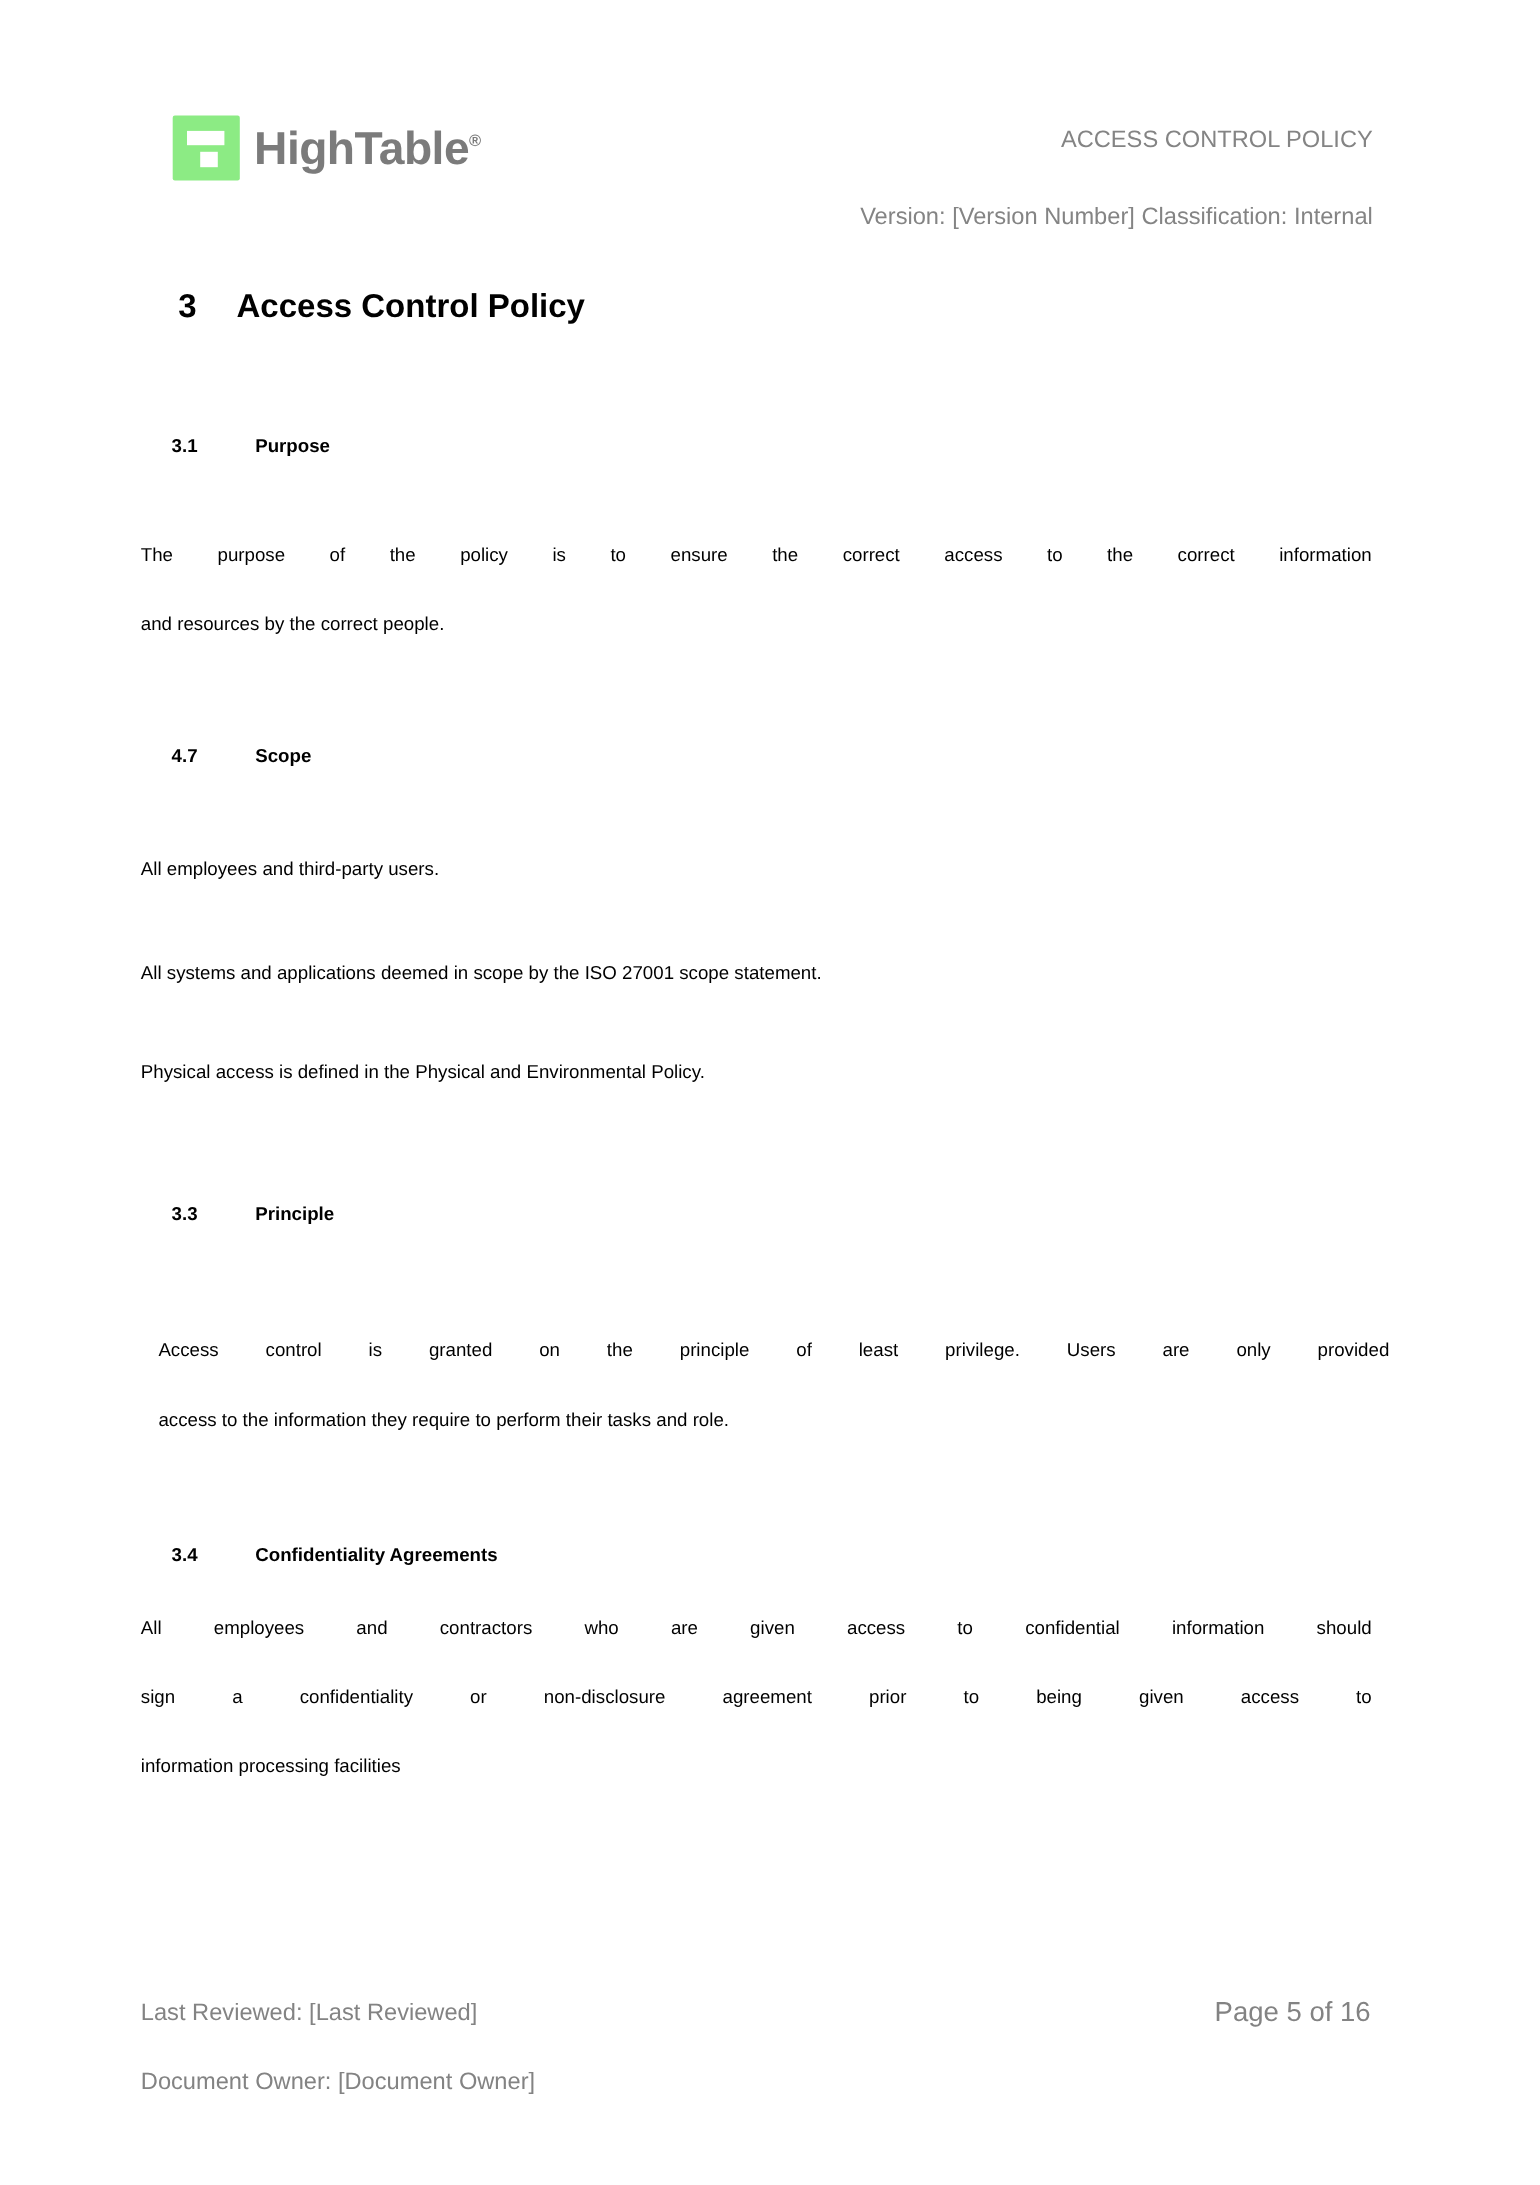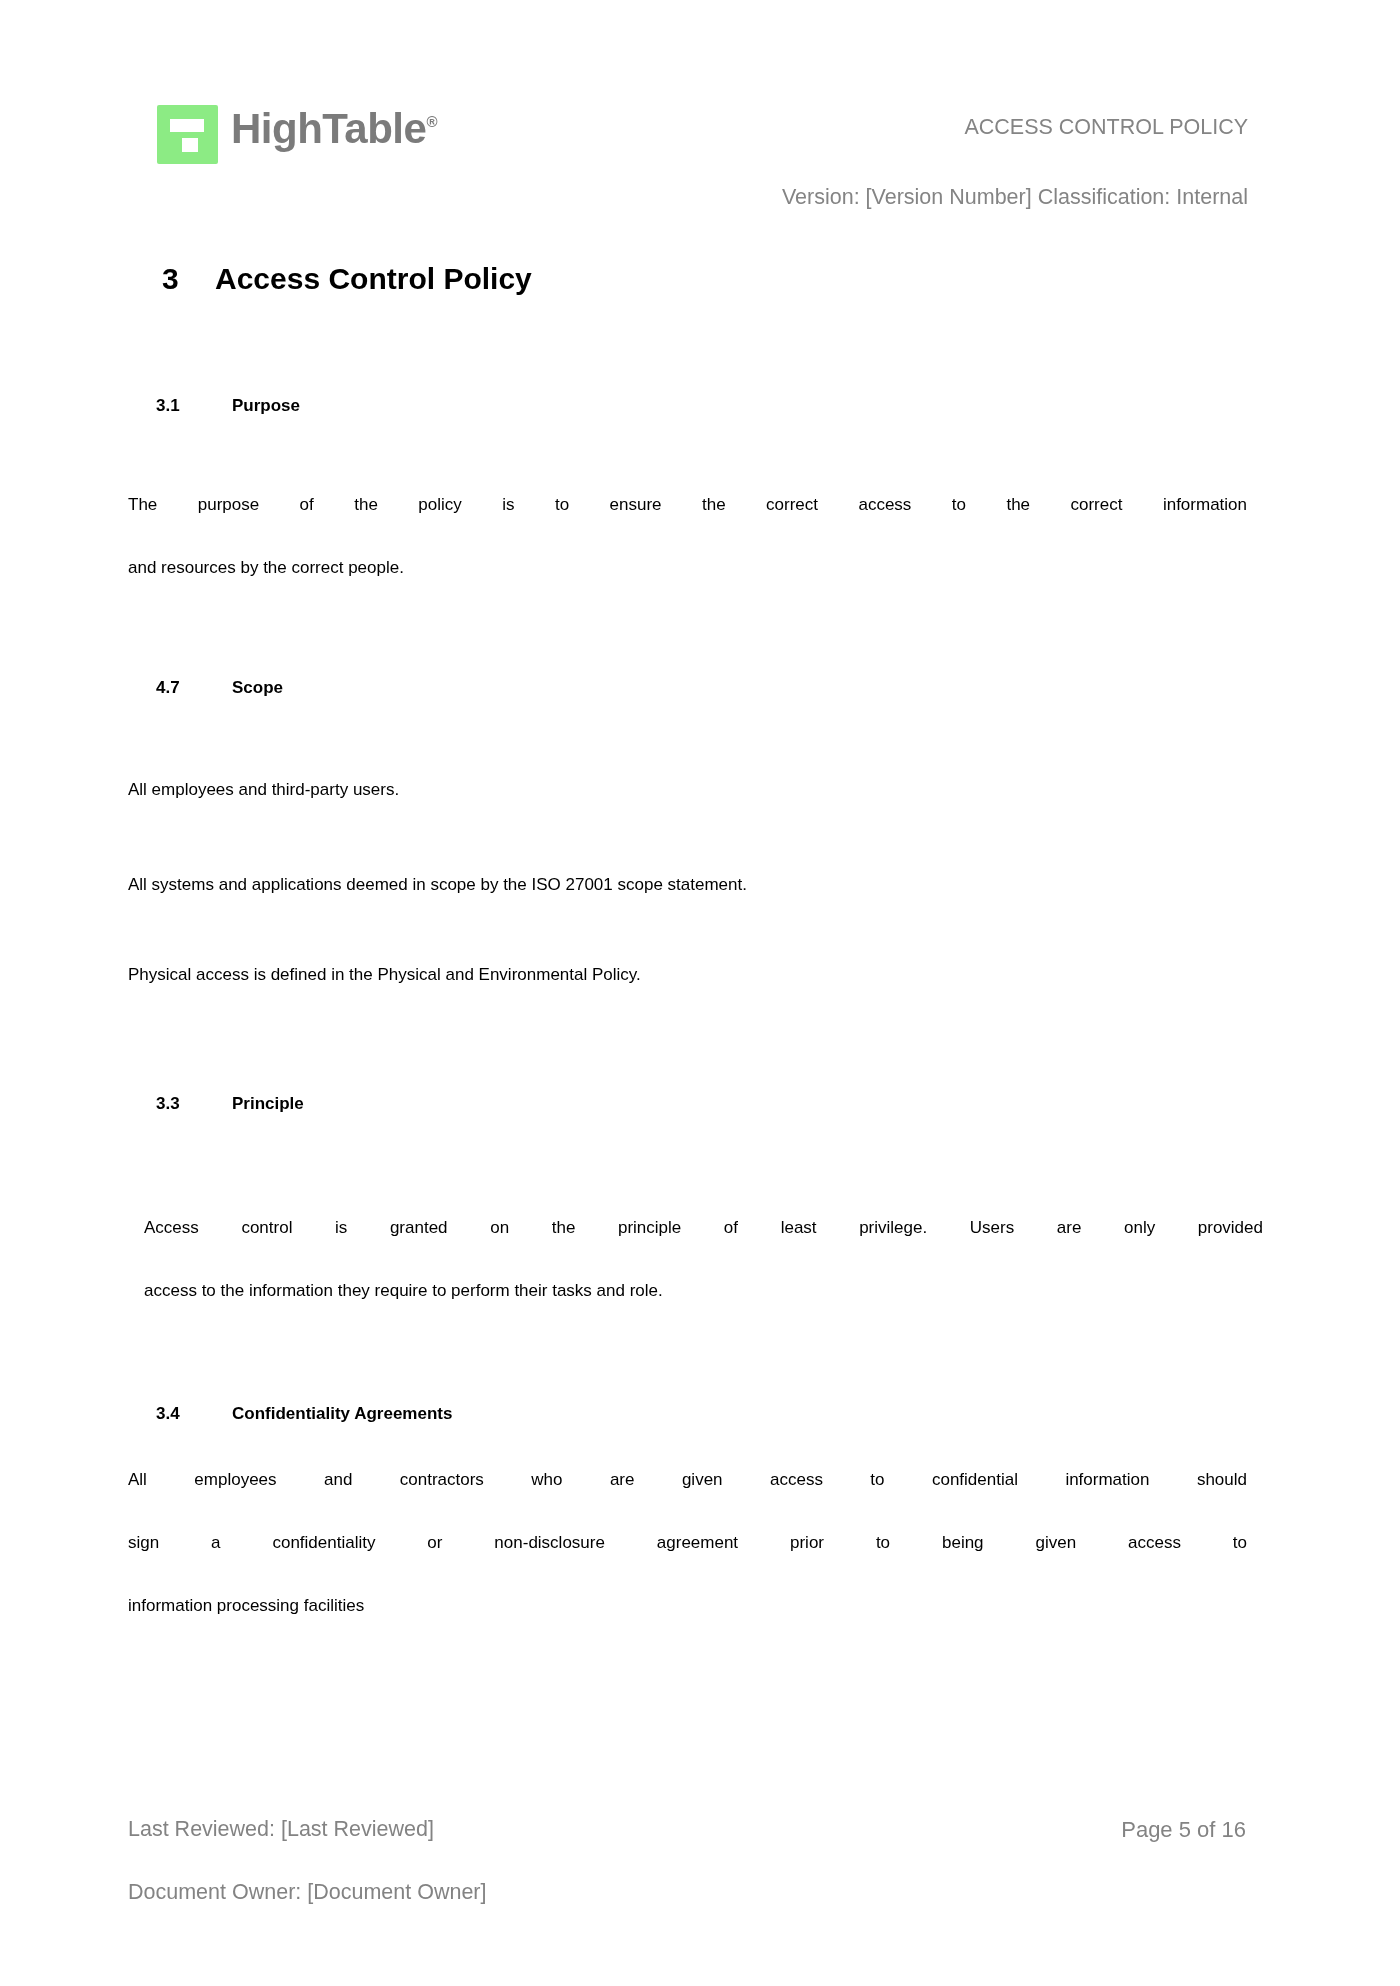--- a/index.html
+++ b/index.html
@@ -12,20 +12,21 @@
     color: #000000;
     overflow: hidden;
   }
 
   
   .logo {
     position: absolute;
     left: 157px;
     top: 105px;
     display: flex;
+    align-items: center;
     gap: 13px;
   }
   .logo-mark {
     width: 61px;
     height: 59px;
     background: #8ceb84;
     position: relative;
     border-radius: 2px;
     flex: 0 0 auto;
   }
@@ -125,21 +126,21 @@
     color: #838383;
     font-size: 21.5px;
     line-height: 63px;
     white-space: nowrap;
   }
   .footer-right {
     position: absolute;
     right: 154px;
     top: 1798px;
     color: #838383;
-    font-size: 22px;
+    font-size: 25px;
     line-height: 63px;
     white-space: nowrap;
     text-align: right;
   }
 </style>
 </head>
 <body>
 
 <div class="page">
 

